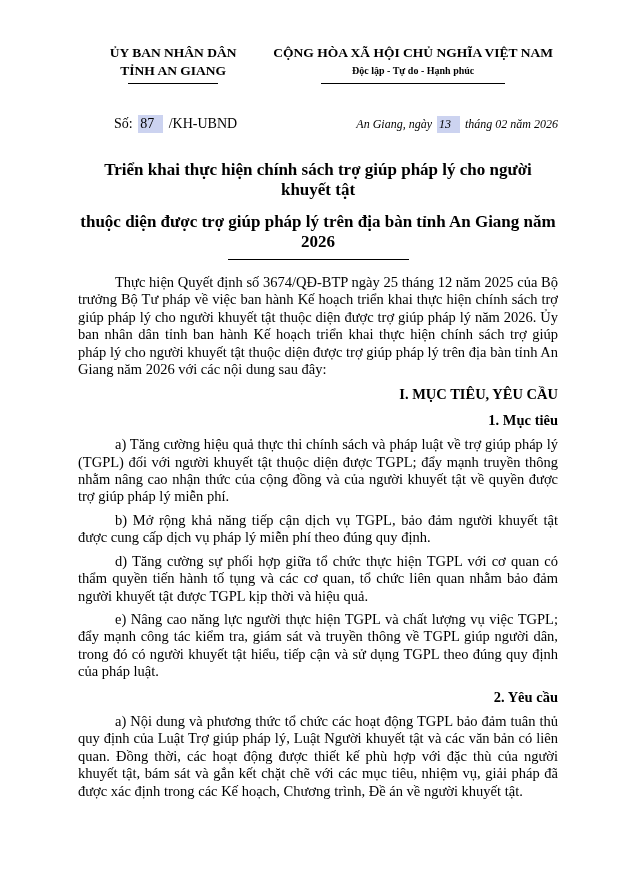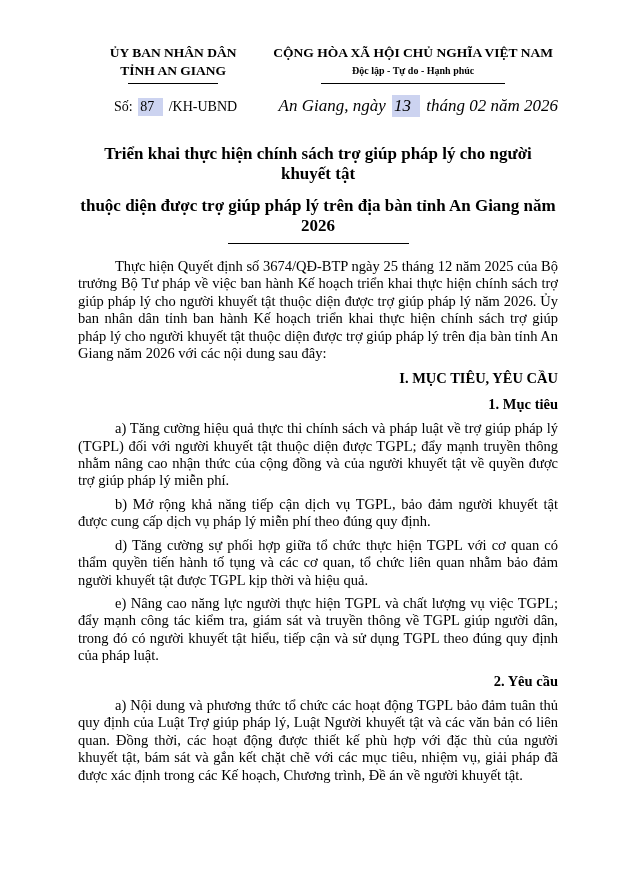--- a/index.html
+++ b/index.html
@@ -21,21 +21,21 @@
   .national-block { width: 312px; }
   .hdr-line1 { font-weight: bold; font-size: 13.5px; line-height: 18px; }
   .hdr-line2 { font-weight: bold; font-size: 13.5px; line-height: 18px; }
   .national-block .hdr-line2 { font-size: 10px; }
   .org-rule { width: 90px; border-bottom: 1.3px solid #000; margin: 3px auto 0; }
   .national-rule { width: 184px; border-bottom: 1.3px solid #000; margin: 3px auto 0; }
 
   
   .meta-row { display: flex; justify-content: space-between; margin-top: 11px; align-items: baseline; }
   .number-line { font-size: 14px; margin-left: 36px; white-space: nowrap; }
-  .date-line { font-size: 17px; font-style: italic; white-space: nowrap; }
+  .date-line { font-size: 12px; font-style: italic; white-space: nowrap; margin-top: 21px; }
   .field {
     display: inline-block;
     background: #ccd3f0;
     padding: 1px 9px 1px 2px;
     margin: 0 2px;
   }
   .date-line .field { font-style: italic; }
 
   
   .title-block { text-align: center; margin-top: 27px; }

